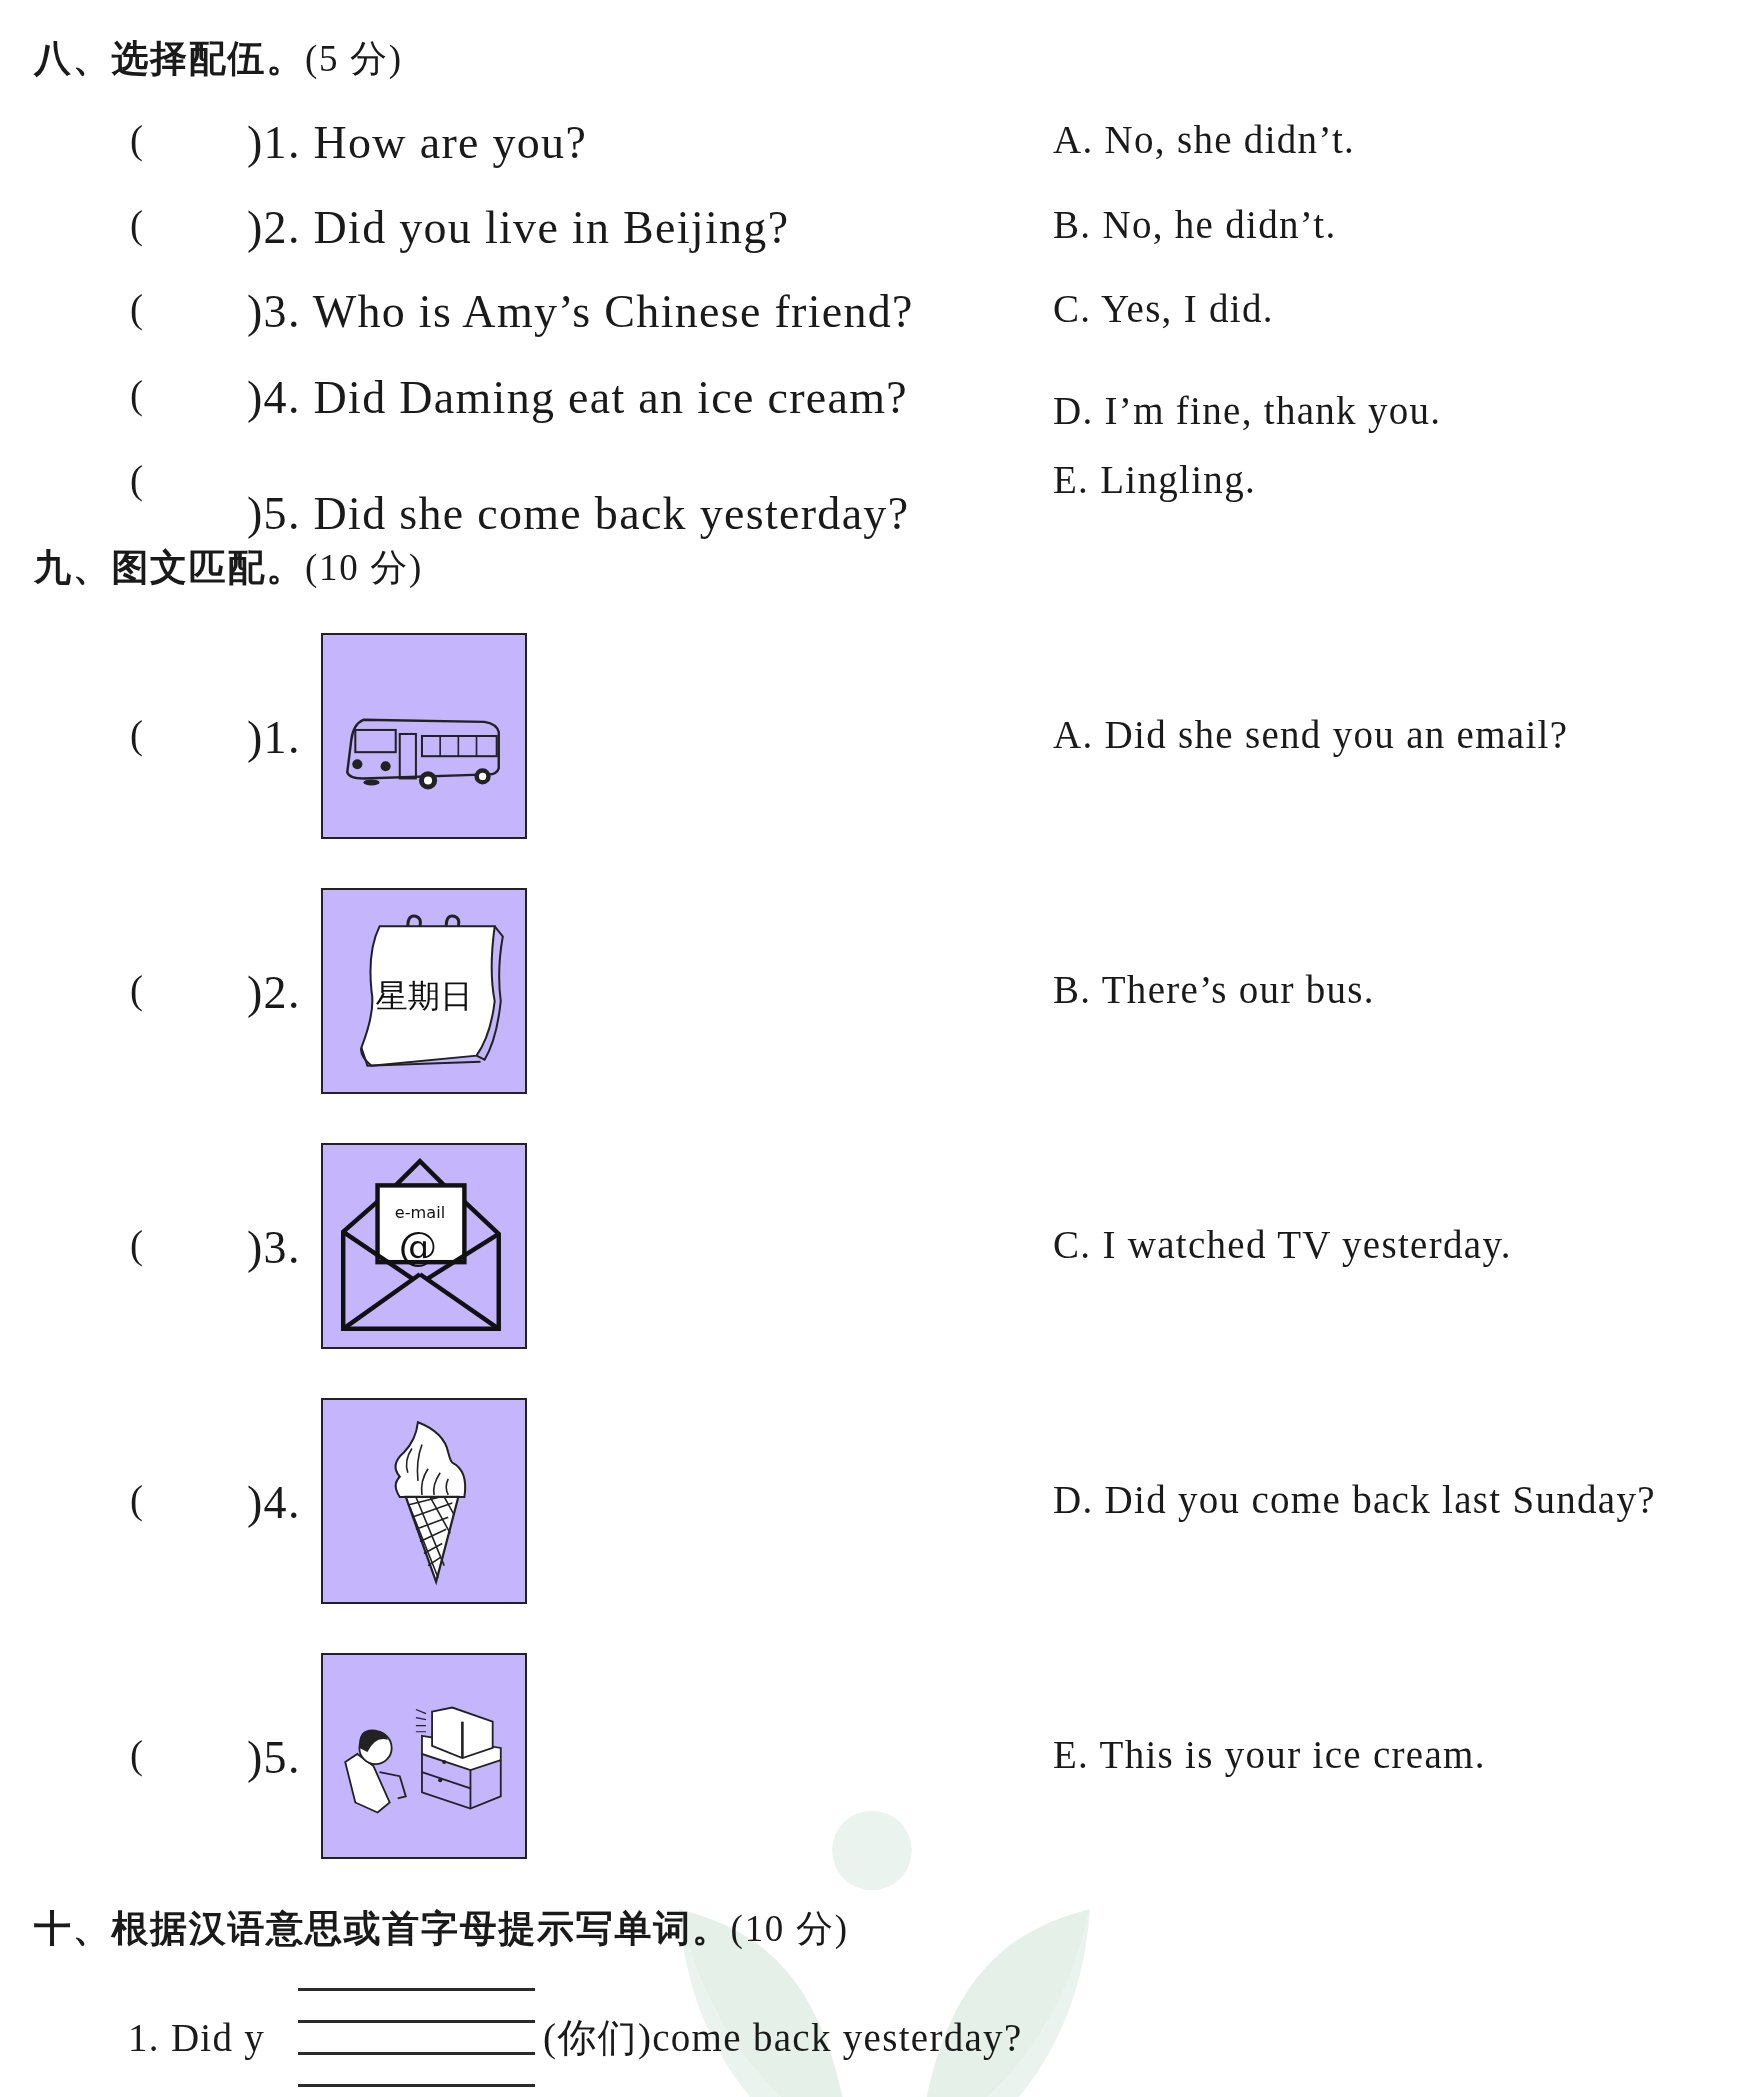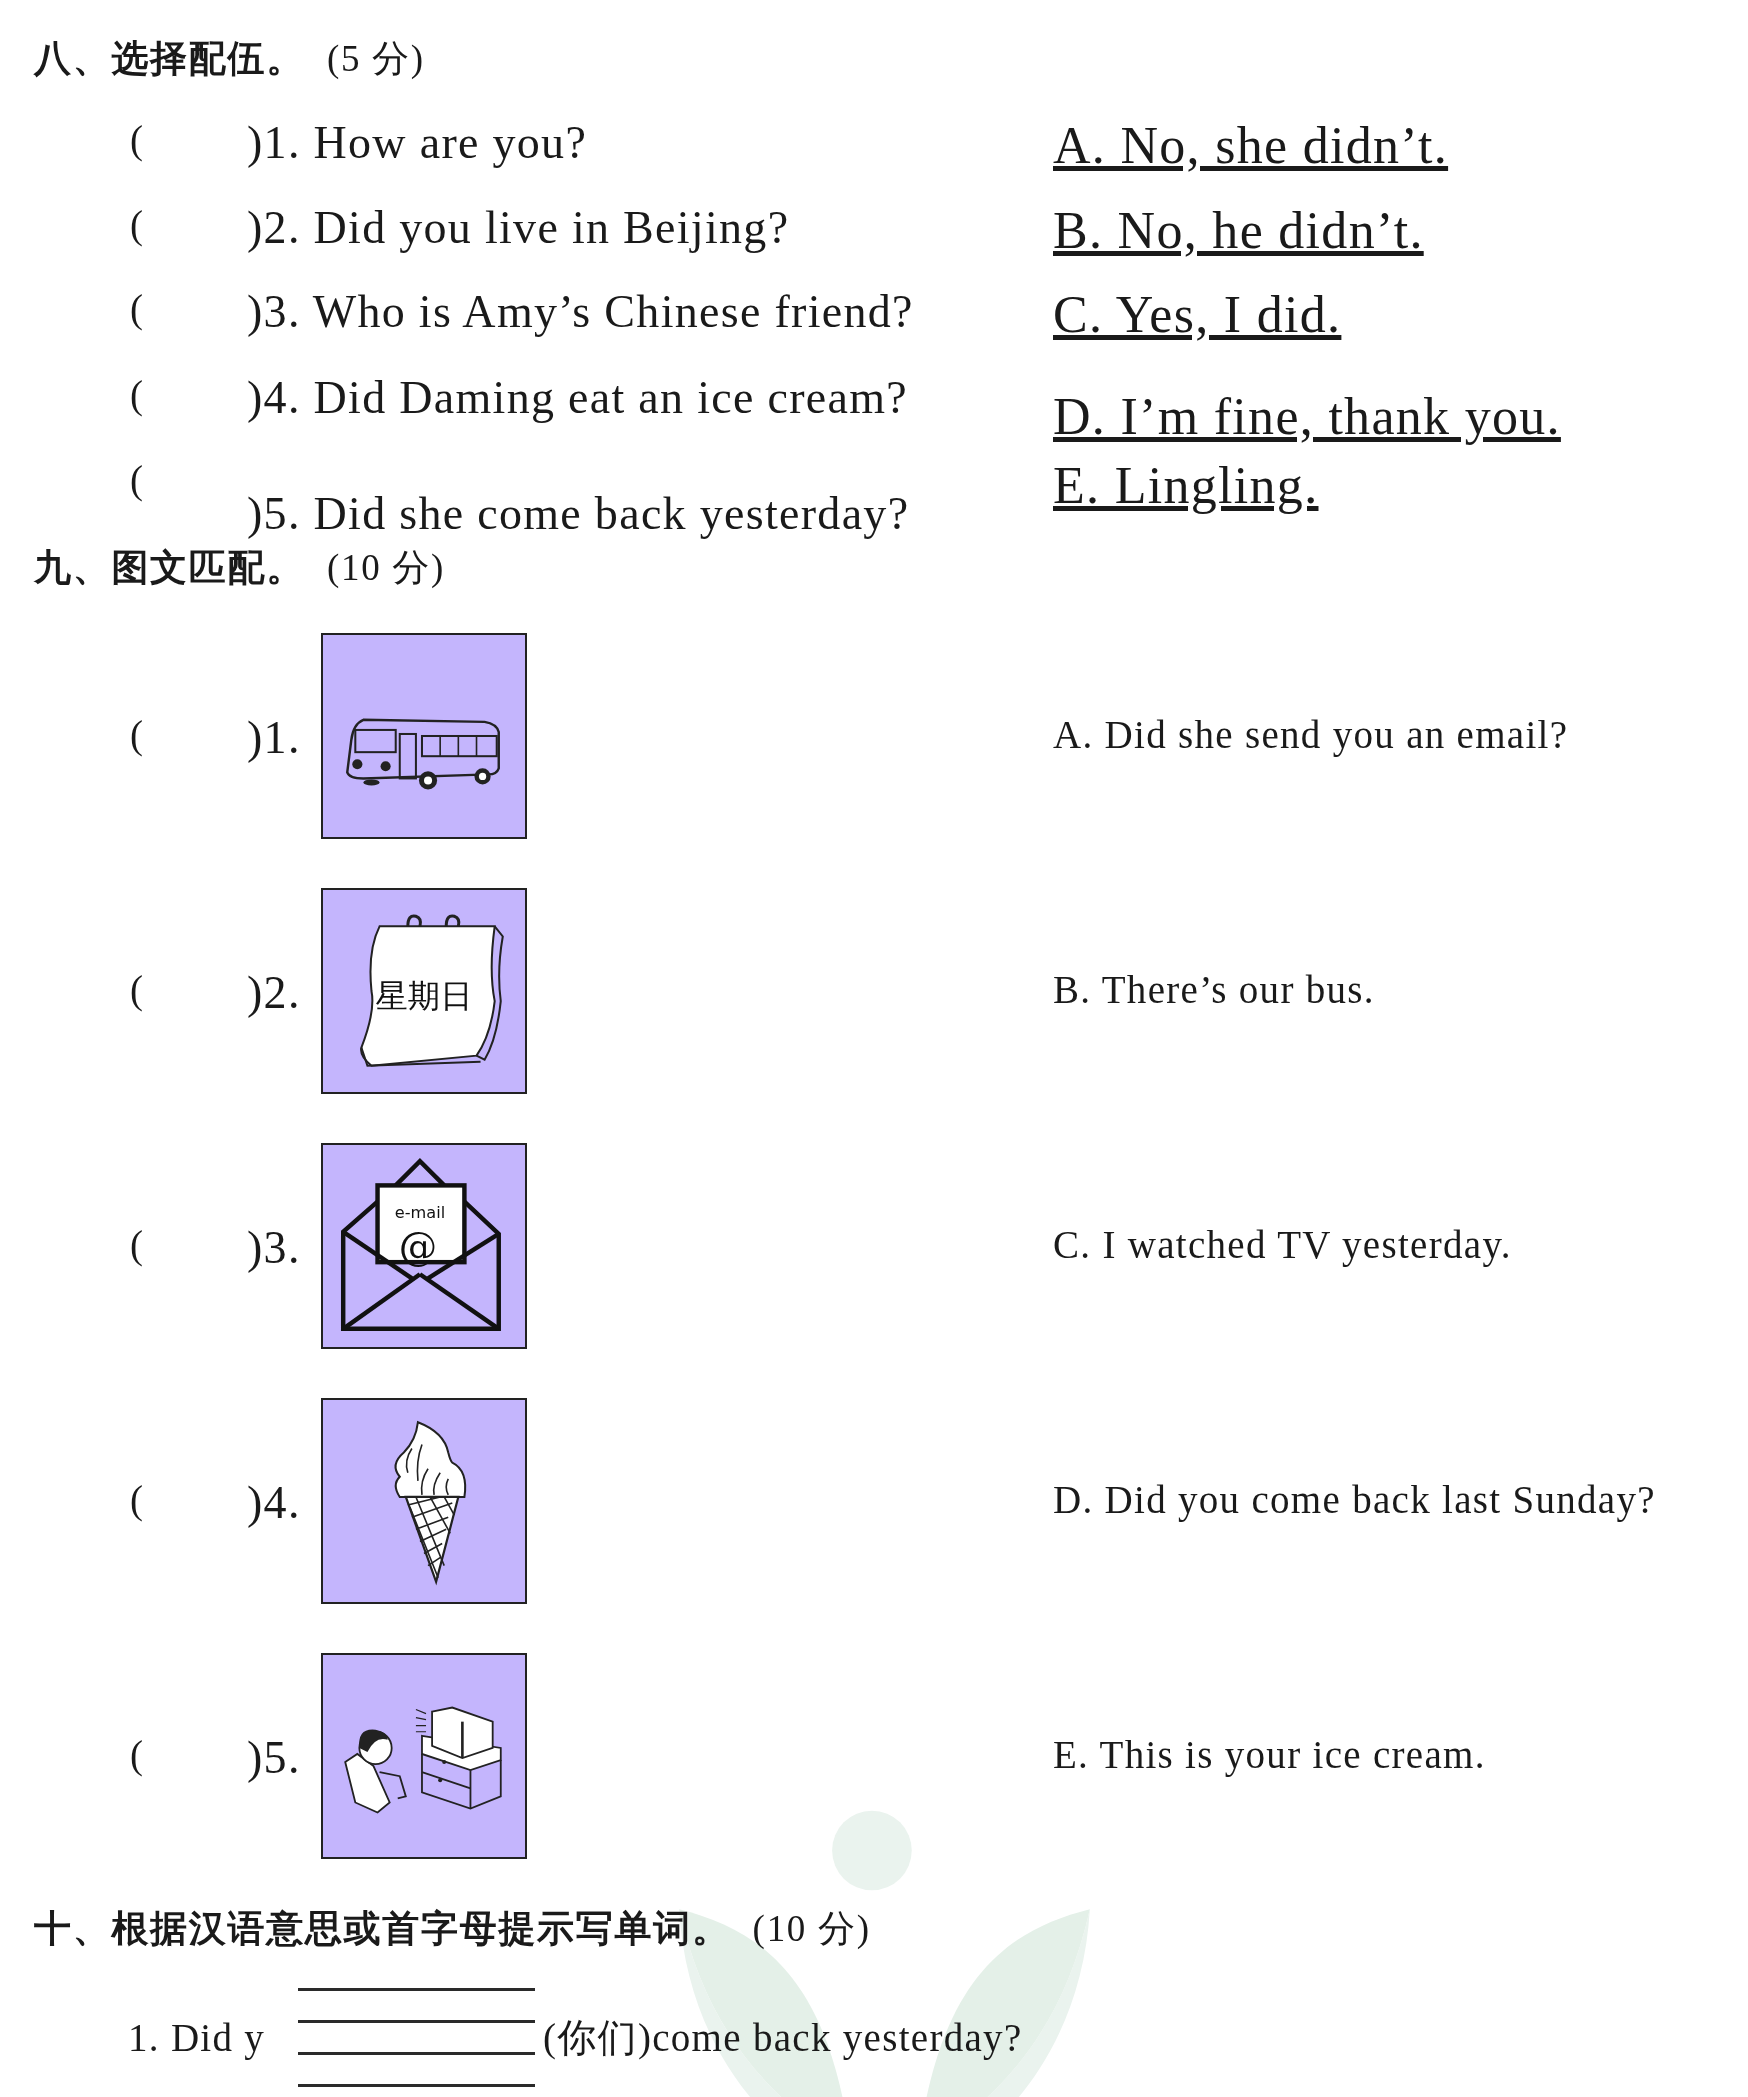--- a/index.html
+++ b/index.html
@@ -1,26 +1,26 @@
 <!DOCTYPE html>
 <html style="font-size:6.7px"><head>
 <meta charset="utf-8">
 <style>
   html, body { margin: 0; padding: 0; background: #ffffff; }
   body { width: 1748px; height: 2582px; position: relative; overflow: hidden;
          font-family: "Liberation Serif", "DejaVu Serif", serif; color: #1a1a1a; }
   .sec-title { position: absolute; left: 34px; font-family: "DejaVu Sans", sans-serif;
                font-weight: bold; font-size: 37px; letter-spacing: 1.7px; white-space: nowrap; }
-  .sec-title .pts { font-family: "Liberation Serif", serif; font-weight: normal; margin-left: 22px; }
+  .sec-title .pts { font-family: "Liberation Serif", serif; font-weight: normal; }
   .q-text { position: absolute; font-size: 46px; white-space: nowrap; letter-spacing: 1.3px; line-height: 1; }
   .paren-open { position: absolute; left: 130px; font-size: 39px; line-height: 1; }
   .answer-blank { position: absolute; left: 143px; width: 96px; height: 42px; }
   .pic-box { position: absolute; left: 321px; width: 206px; height: 206px; border: 2.9px solid #222; box-sizing: border-box; background: #c4b5fd; }
   .pic-box svg { width: 100%; height: 100%; display: block; }
-  .option { position: absolute; left: 931px; font-size: 52px; letter-spacing: 2.5px; white-space: nowrap; line-height: 1; text-decoration: underline; }
+  .option { position: absolute; left: 931px; font-size: 39px; letter-spacing: 2.5px; white-space: nowrap; line-height: 1; }
   .match-right { position: absolute; left: 1053px; font-size: 39px; letter-spacing: 1.3px; white-space: nowrap; line-height: 1; }
   .four-line { position: absolute; height: 96px; }
   .four-line .ln { position: absolute; left: 0; right: 0; height: 2.5px; background: #2a2a2a; }
   .row10 { position: absolute; font-size: 39px; white-space: nowrap; letter-spacing: 1.3px; line-height: 1; }
   .watermark { position: absolute; left: 654px; top: 1804px; width: 461px; height: 587px; pointer-events: none; }
 </style>
 </head>
 <body>
 
 <div class="watermark">

